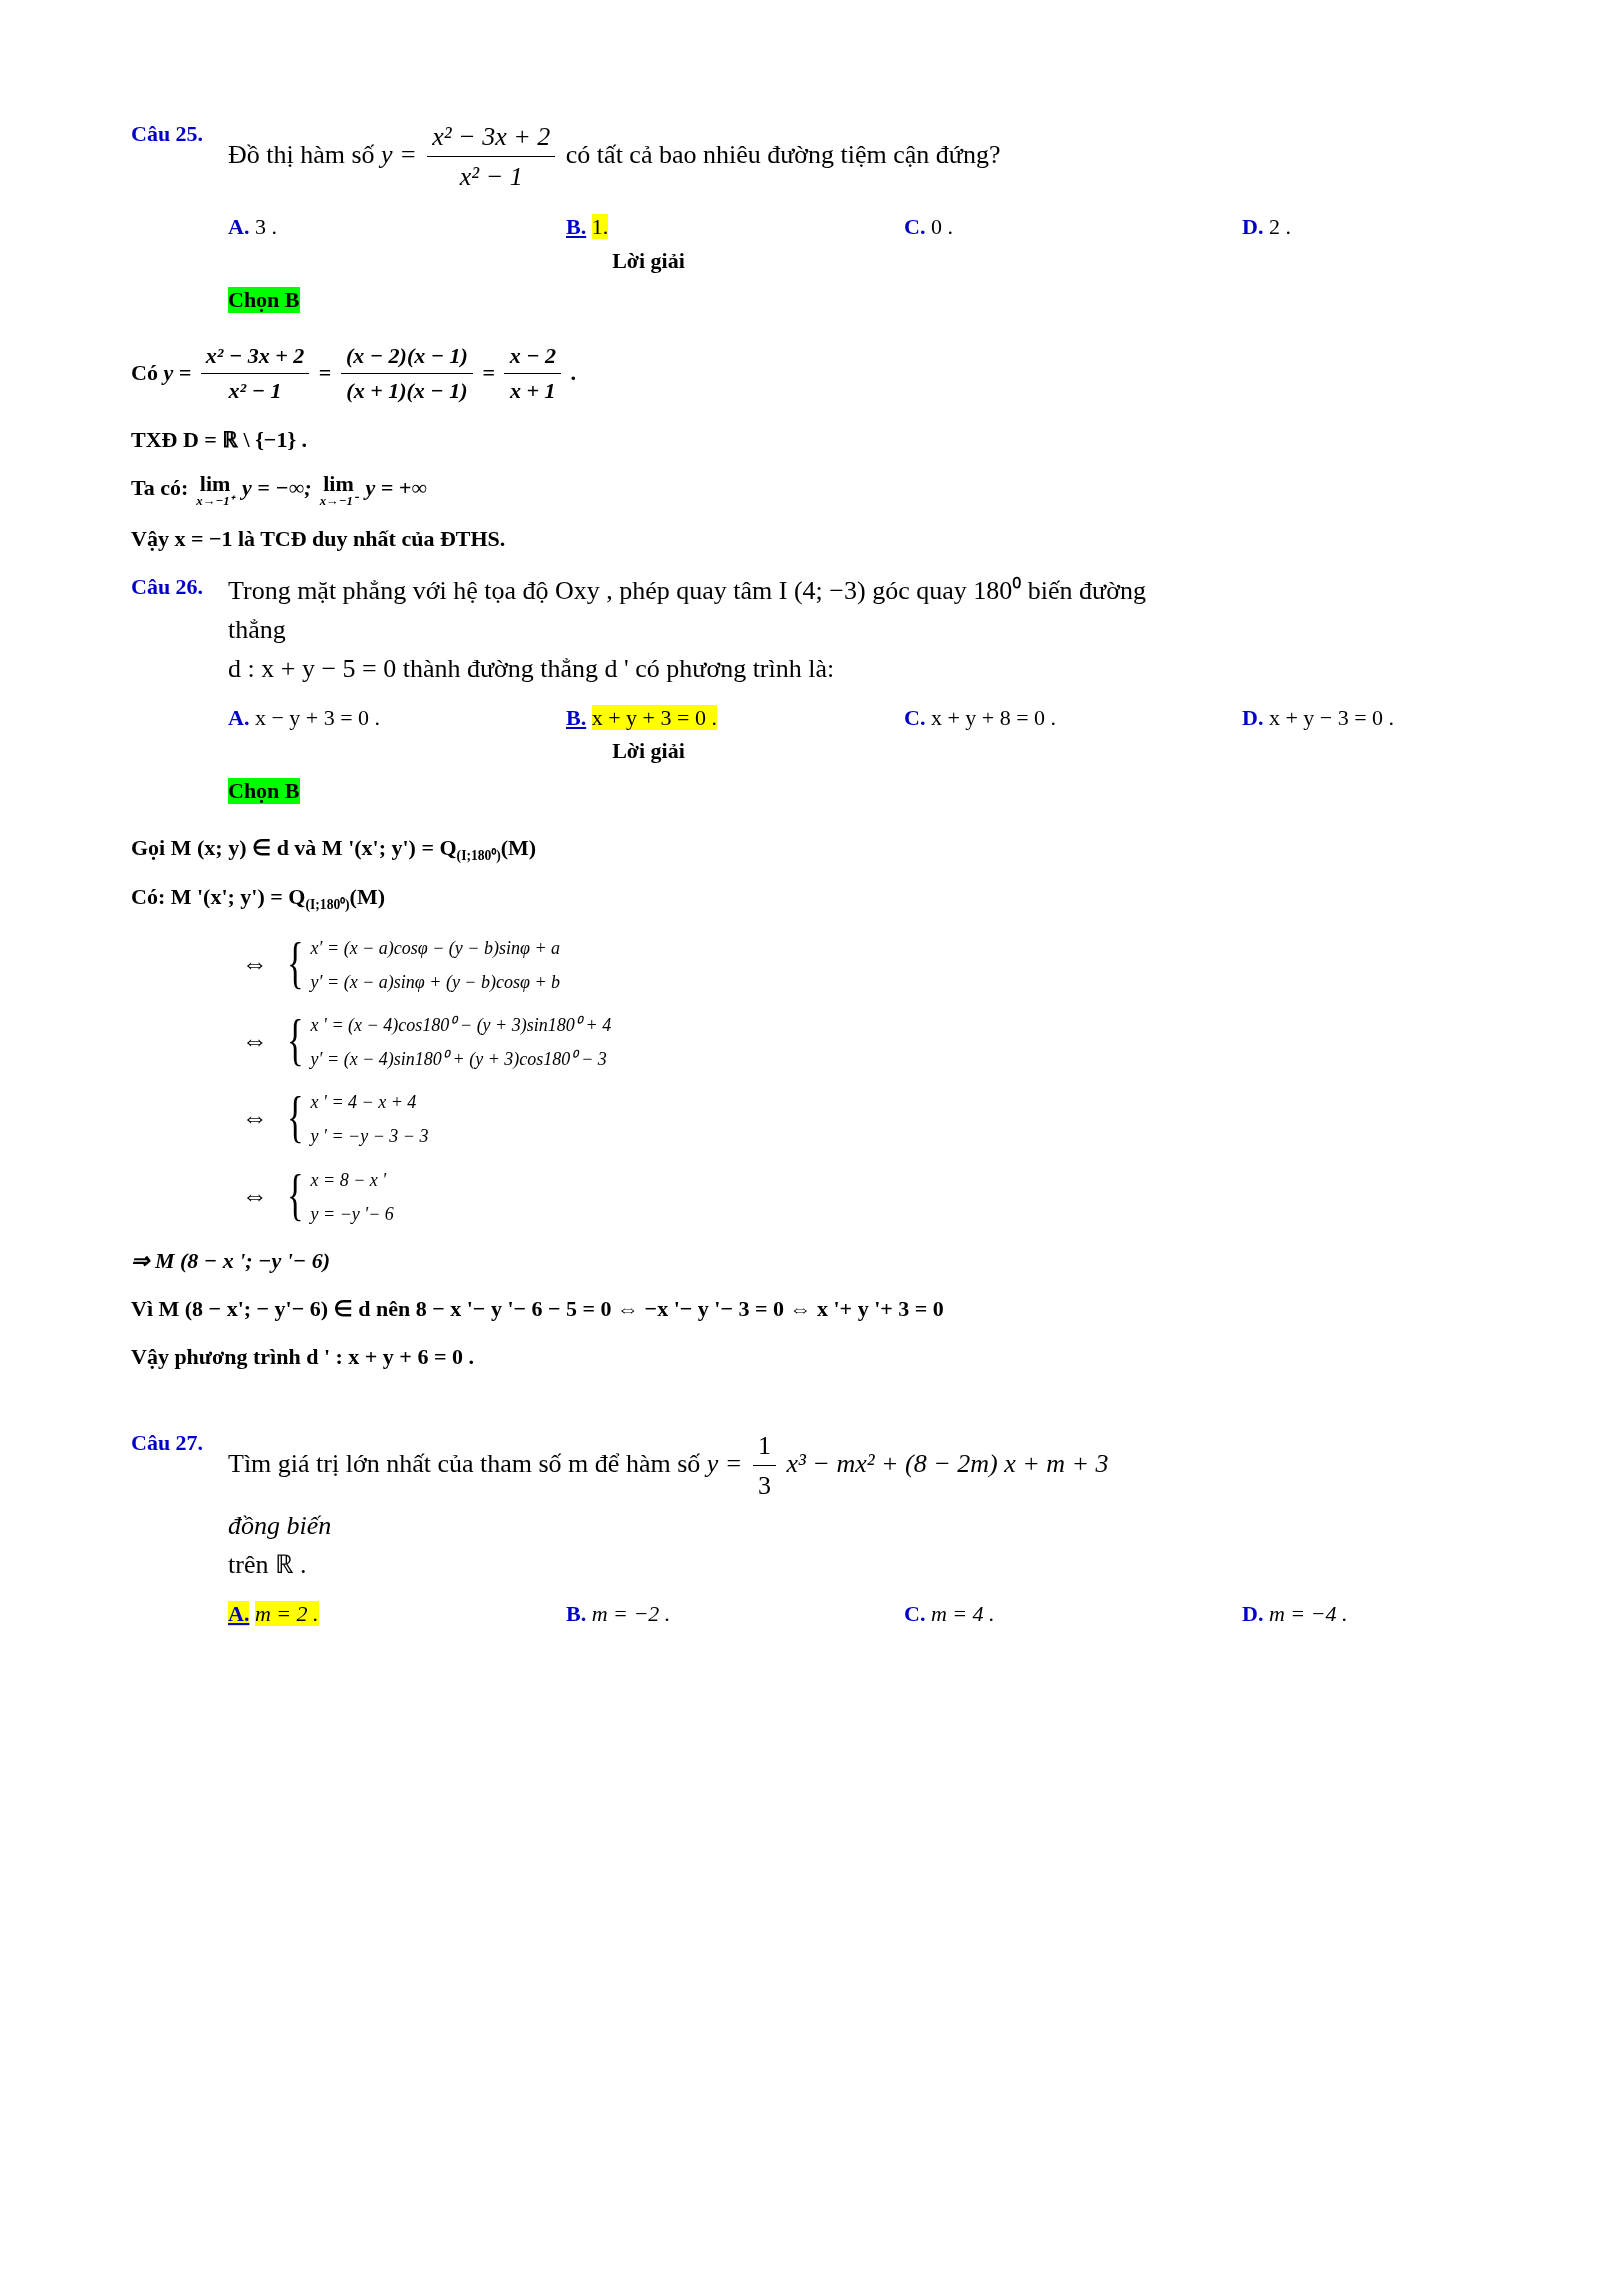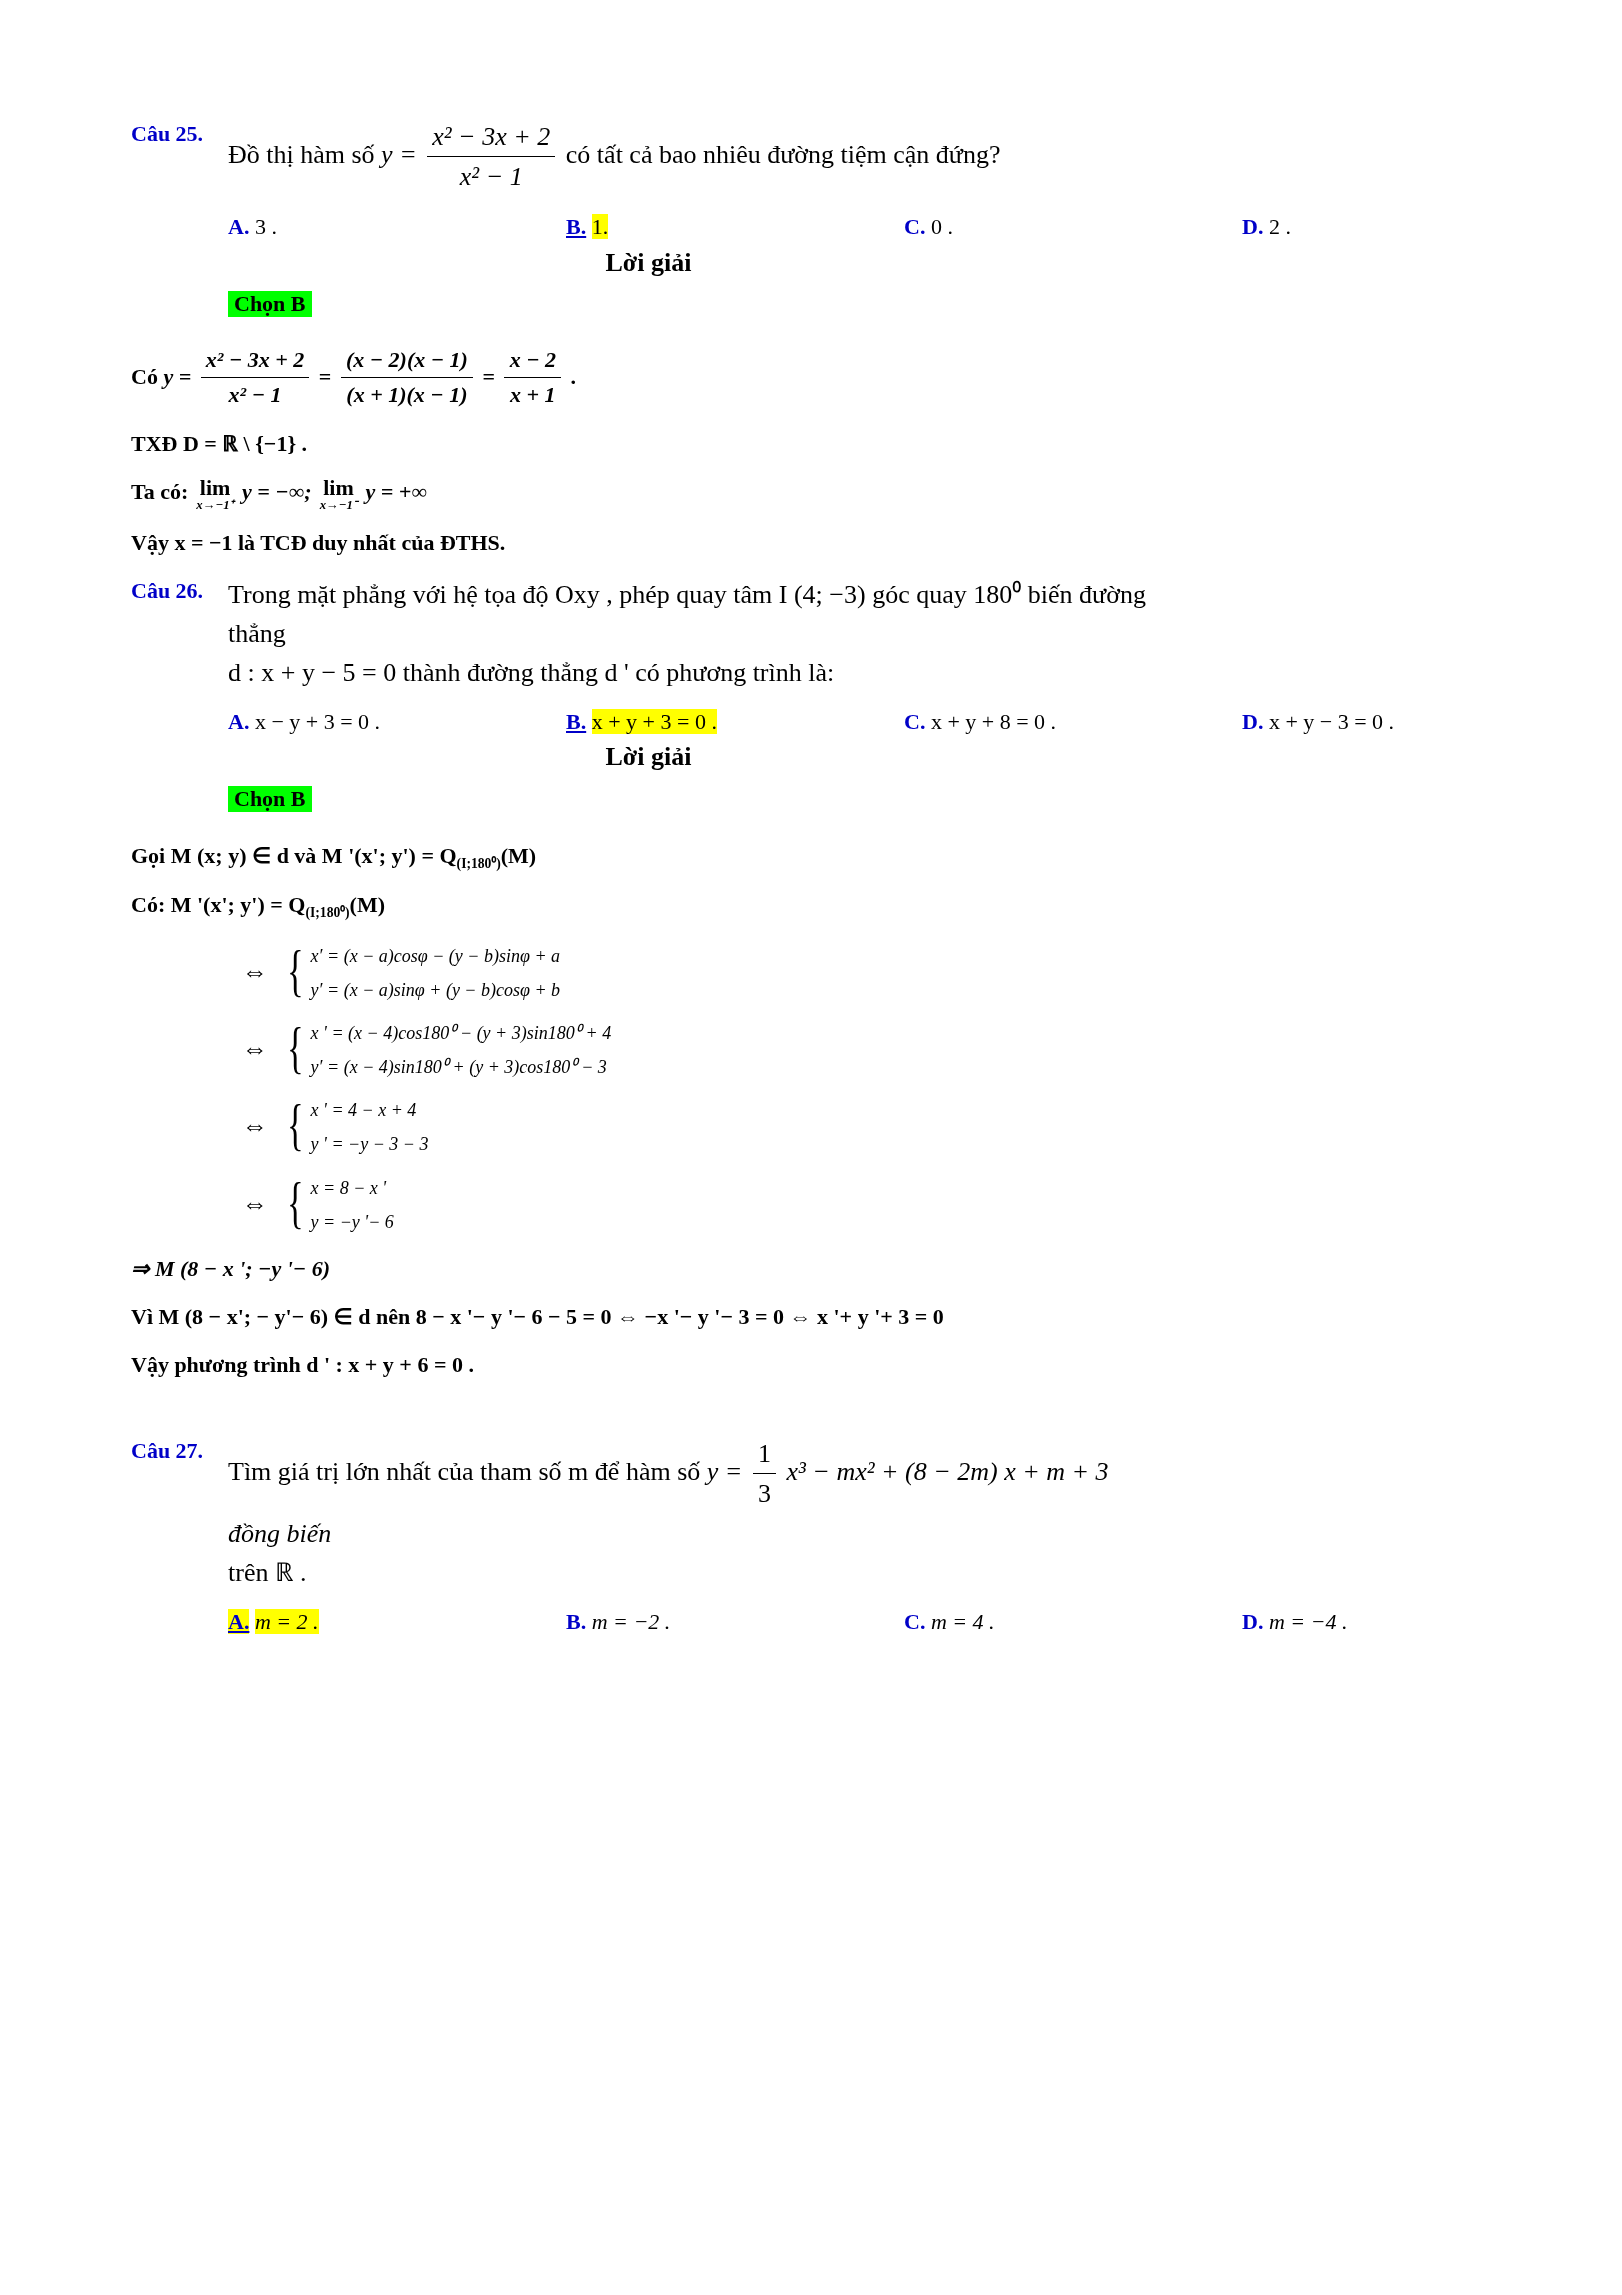--- a/index.html
+++ b/index.html
@@ -41,30 +41,30 @@
     font-size:22px;
     align-items:baseline;
     gap:24px;
   }
   .answers .opt { width:314px; flex:0 0 314px; }
   .optlabel { color:#0000c8; font-weight:bold; }
   .hl { background:#ffff00; }
   .ul { text-decoration:underline; }
   .loigiai {
     font-weight:bold;
-    font-size:26px;
+    font-size:22px;
     text-align:center;
     margin:3.9px 0 10.5px 0;
   }
   .chon {
     background:#00ff00;
     font-weight:bold;
     font-size:22px;
     display:inline-block;
-    padding:0 6px;
+    padding:0 0;
     margin:2.6px 0 13px 0;
   }
   .line { font-size:22px; line-height:1.55; margin:14px 0;font-weight:bold; }
   .mathi { font-style:italic; }
   
   .frac {
     display:inline-block;
     vertical-align:middle;
     text-align:center;
     margin:0 3.9px;

